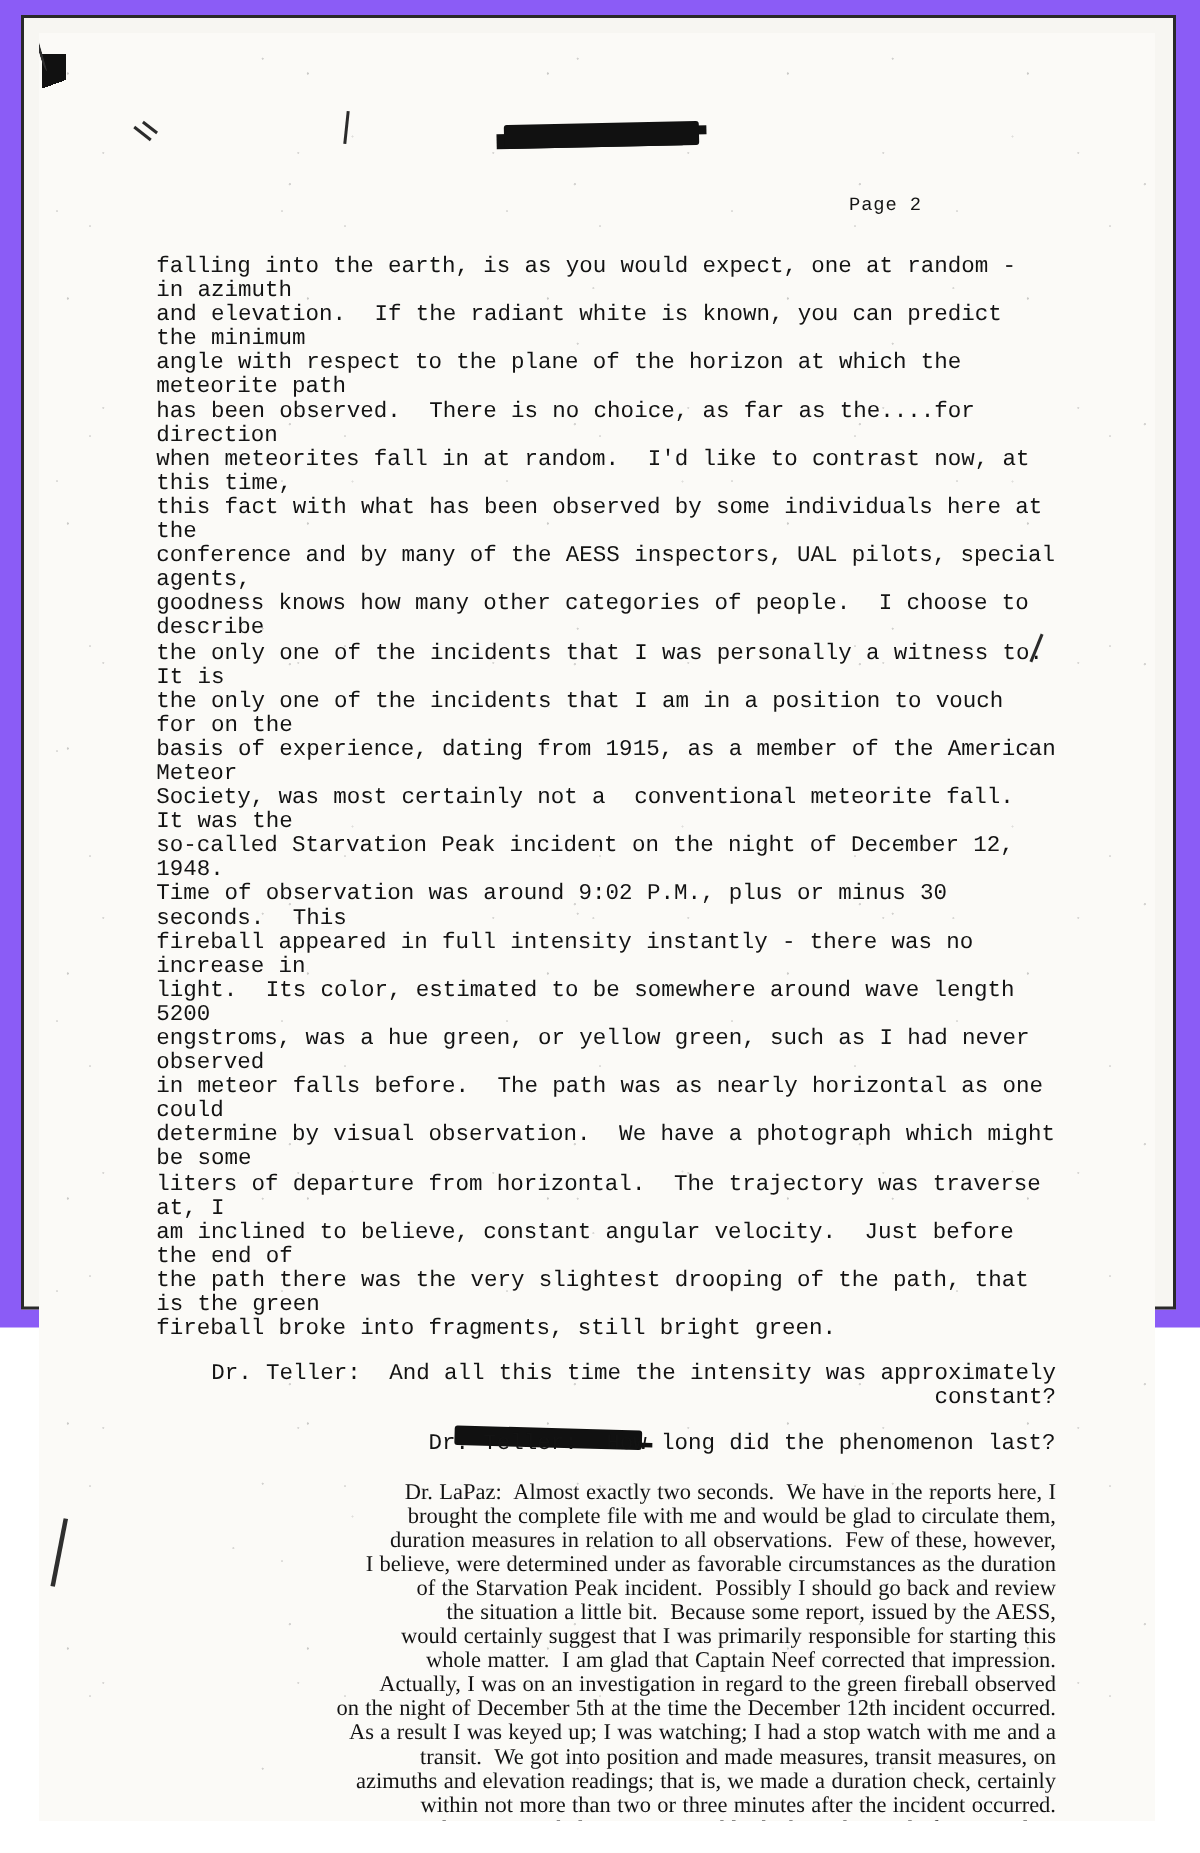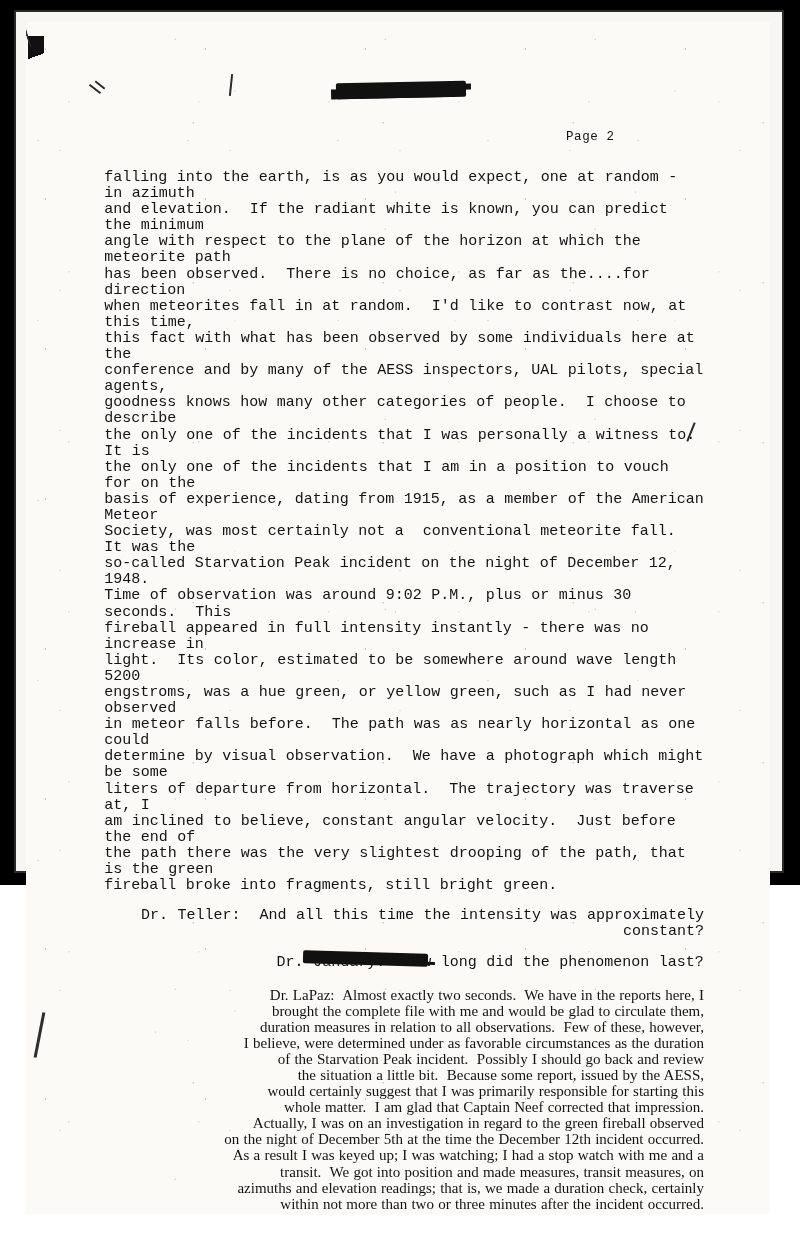--- a/index.html
+++ b/index.html
@@ -12,21 +12,21 @@
     height: 1235px;
     overflow: hidden;
     font-family: "Liberation Mono", monospace;
   }
 
   
   #scan {
     position: relative;
     width: 800px;
     height: 885px;
-    background: #000000;
+    background: #8b5cf6;
   }
 
   
   #scan::before {
     content: "";
     position: absolute;
     left: 14px; top: 10px; right: 16px; bottom: 12px;
     background: #f7f6f2;
     box-shadow: 0 0 0 2px #2a2a2a inset;
   }
@@ -203,21 +203,21 @@
 fireball appeared in full intensity instantly - there was no increase in
 light.  Its color, estimated to be somewhere around wave length 5200
 engstroms, was a hue green, or yellow green, such as I had never observed
 in meteor falls before.  The path was as nearly horizontal as one could
 determine by visual observation.  We have a photograph which might be some
 liters of departure from horizontal.  The trajectory was traverse at, I
 am inclined to believe, constant angular velocity.  Just before the end of
 the path there was the very slightest drooping of the path, that is the green
 fireball broke into fragments, still bright green.</p>
       <p class="para dialog">Dr. Teller:  And all this time the intensity was approximately constant?</p>
-      <p class="para dialog">Dr. January:  How long did the phenomenon last?</p>
+      <p class="para dialog">Dr. Teller:  How long did the phenomenon last?</p>
       <p class="para dialog">Dr. LaPaz:  Almost exactly two seconds.  We have in the reports here, I
 brought the complete file with me and would be glad to circulate them,
 duration measures in relation to all observations.  Few of these, however,
 I believe, were determined under as favorable circumstances as the duration
 of the Starvation Peak incident.  Possibly I should go back and review
 the situation a little bit.  Because some report, issued by the AESS,
 would certainly suggest that I was primarily responsible for starting this
 whole matter.  I am glad that Captain Neef corrected that impression.
 Actually, I was on an investigation in regard to the green fireball observed
 on the night of December 5th at the time the December 12th incident occurred.

